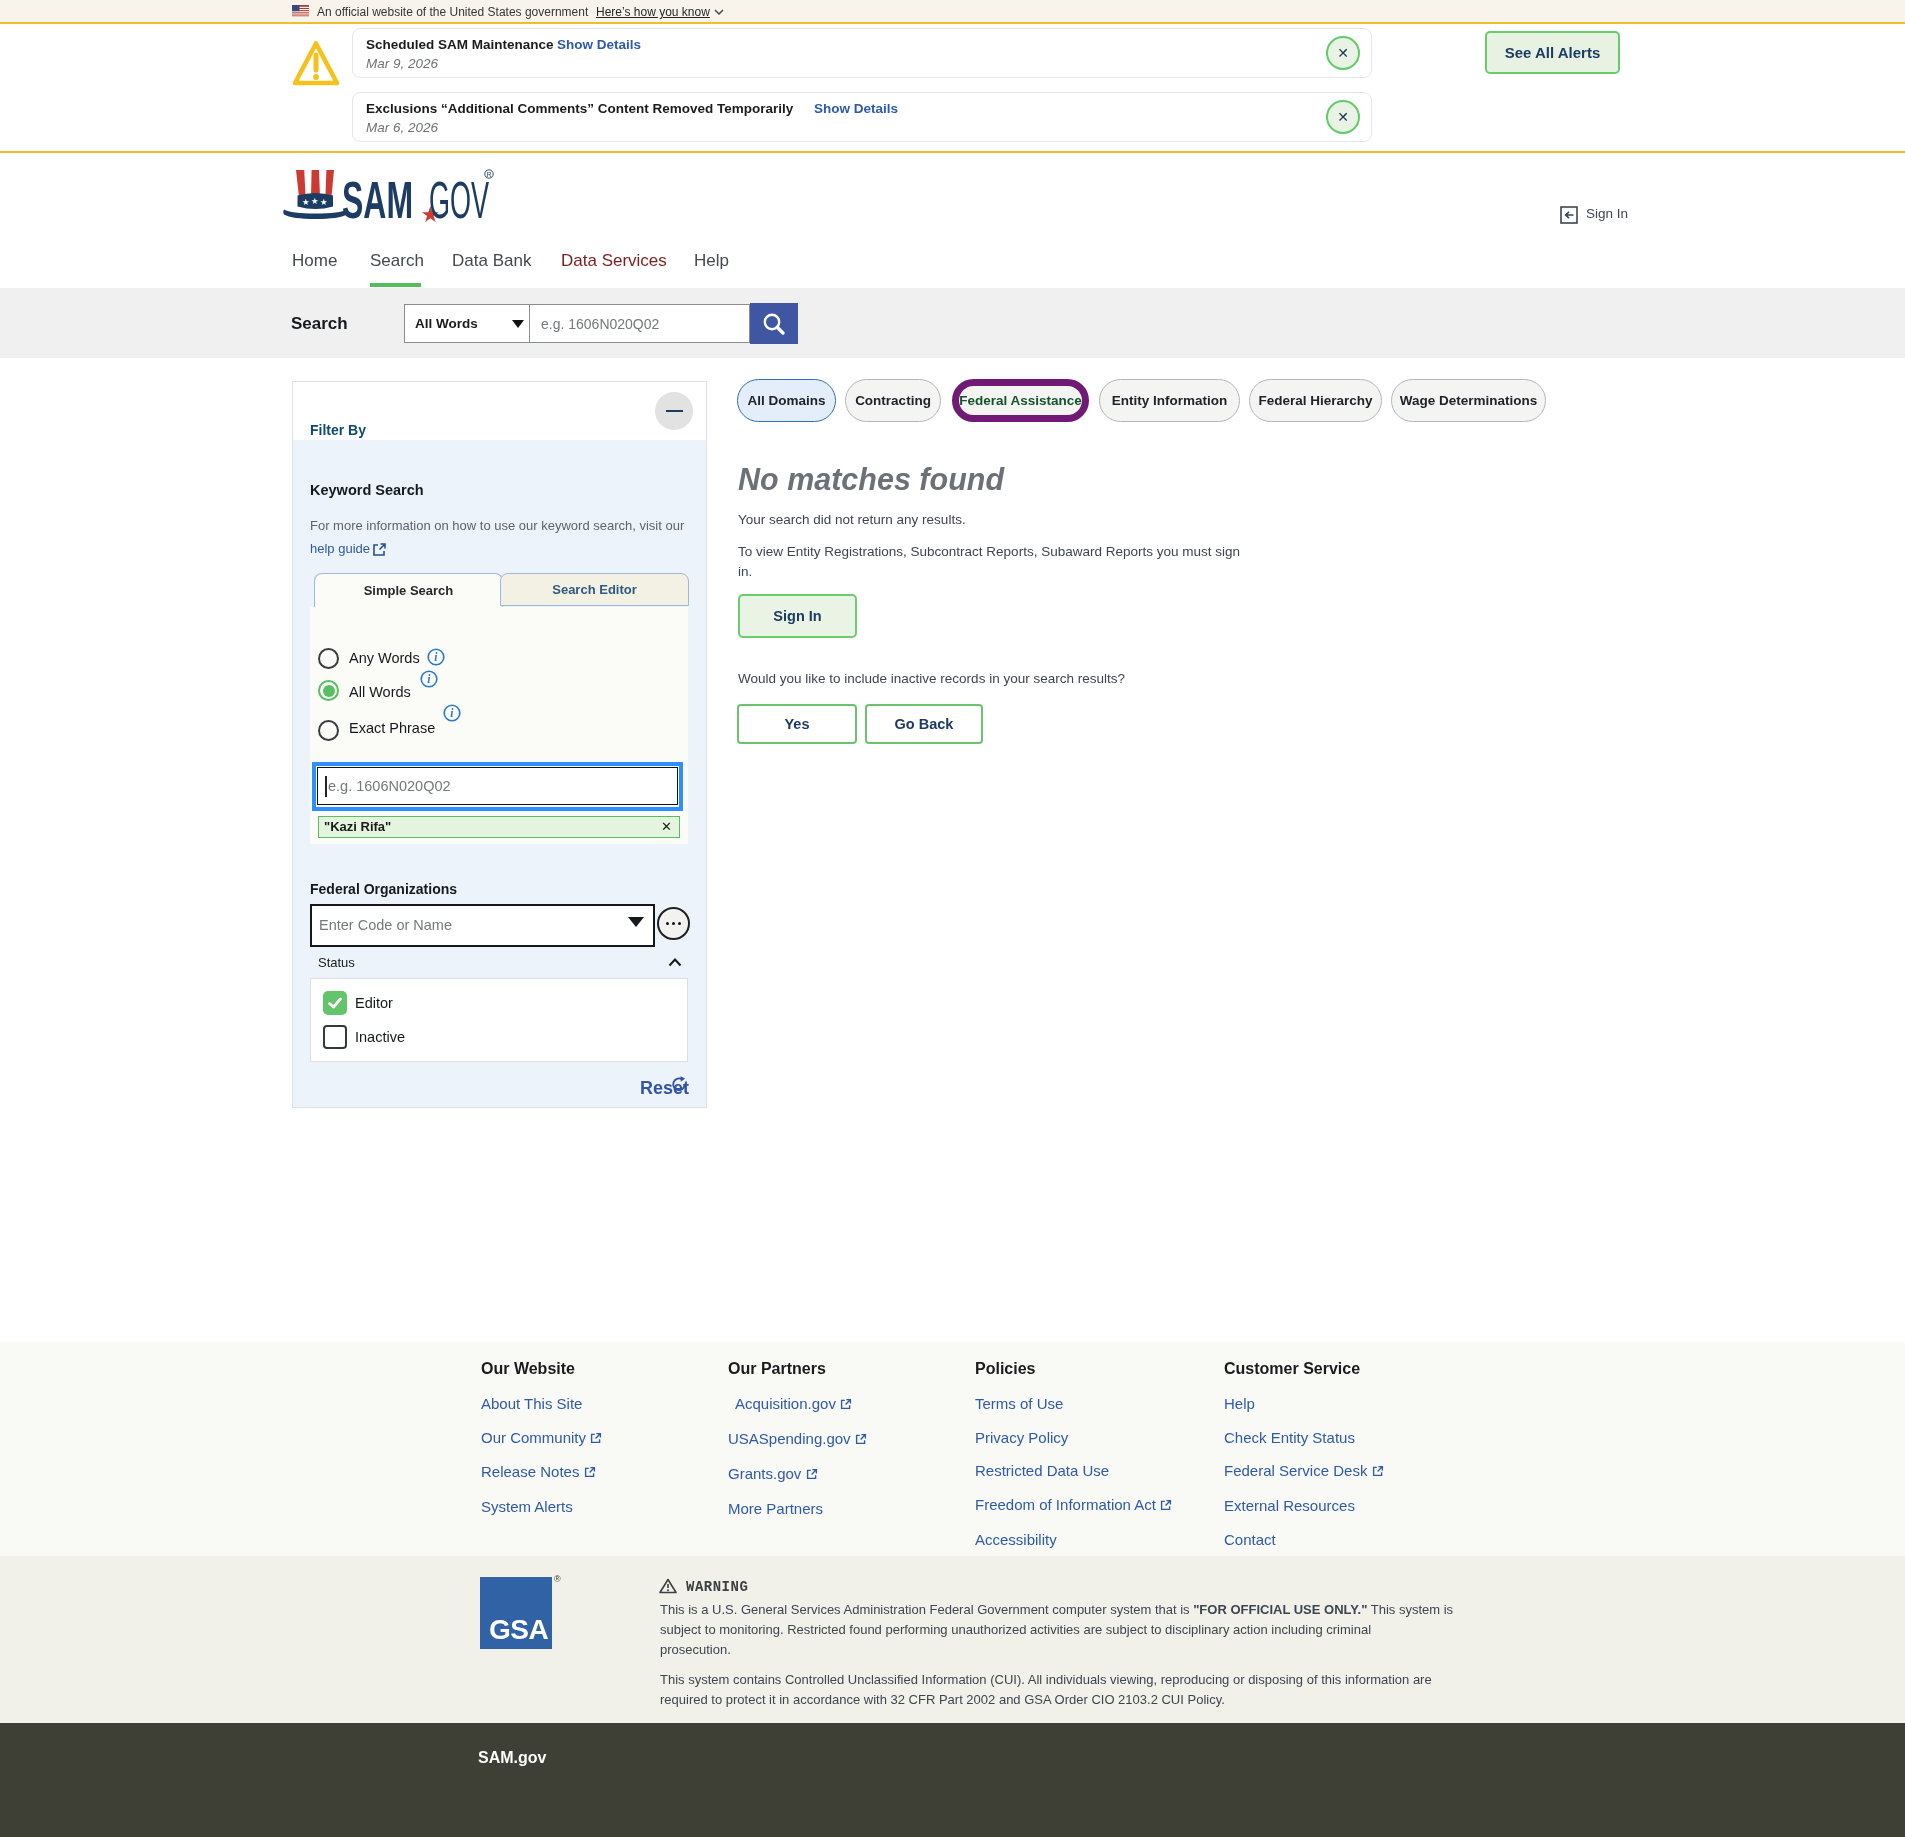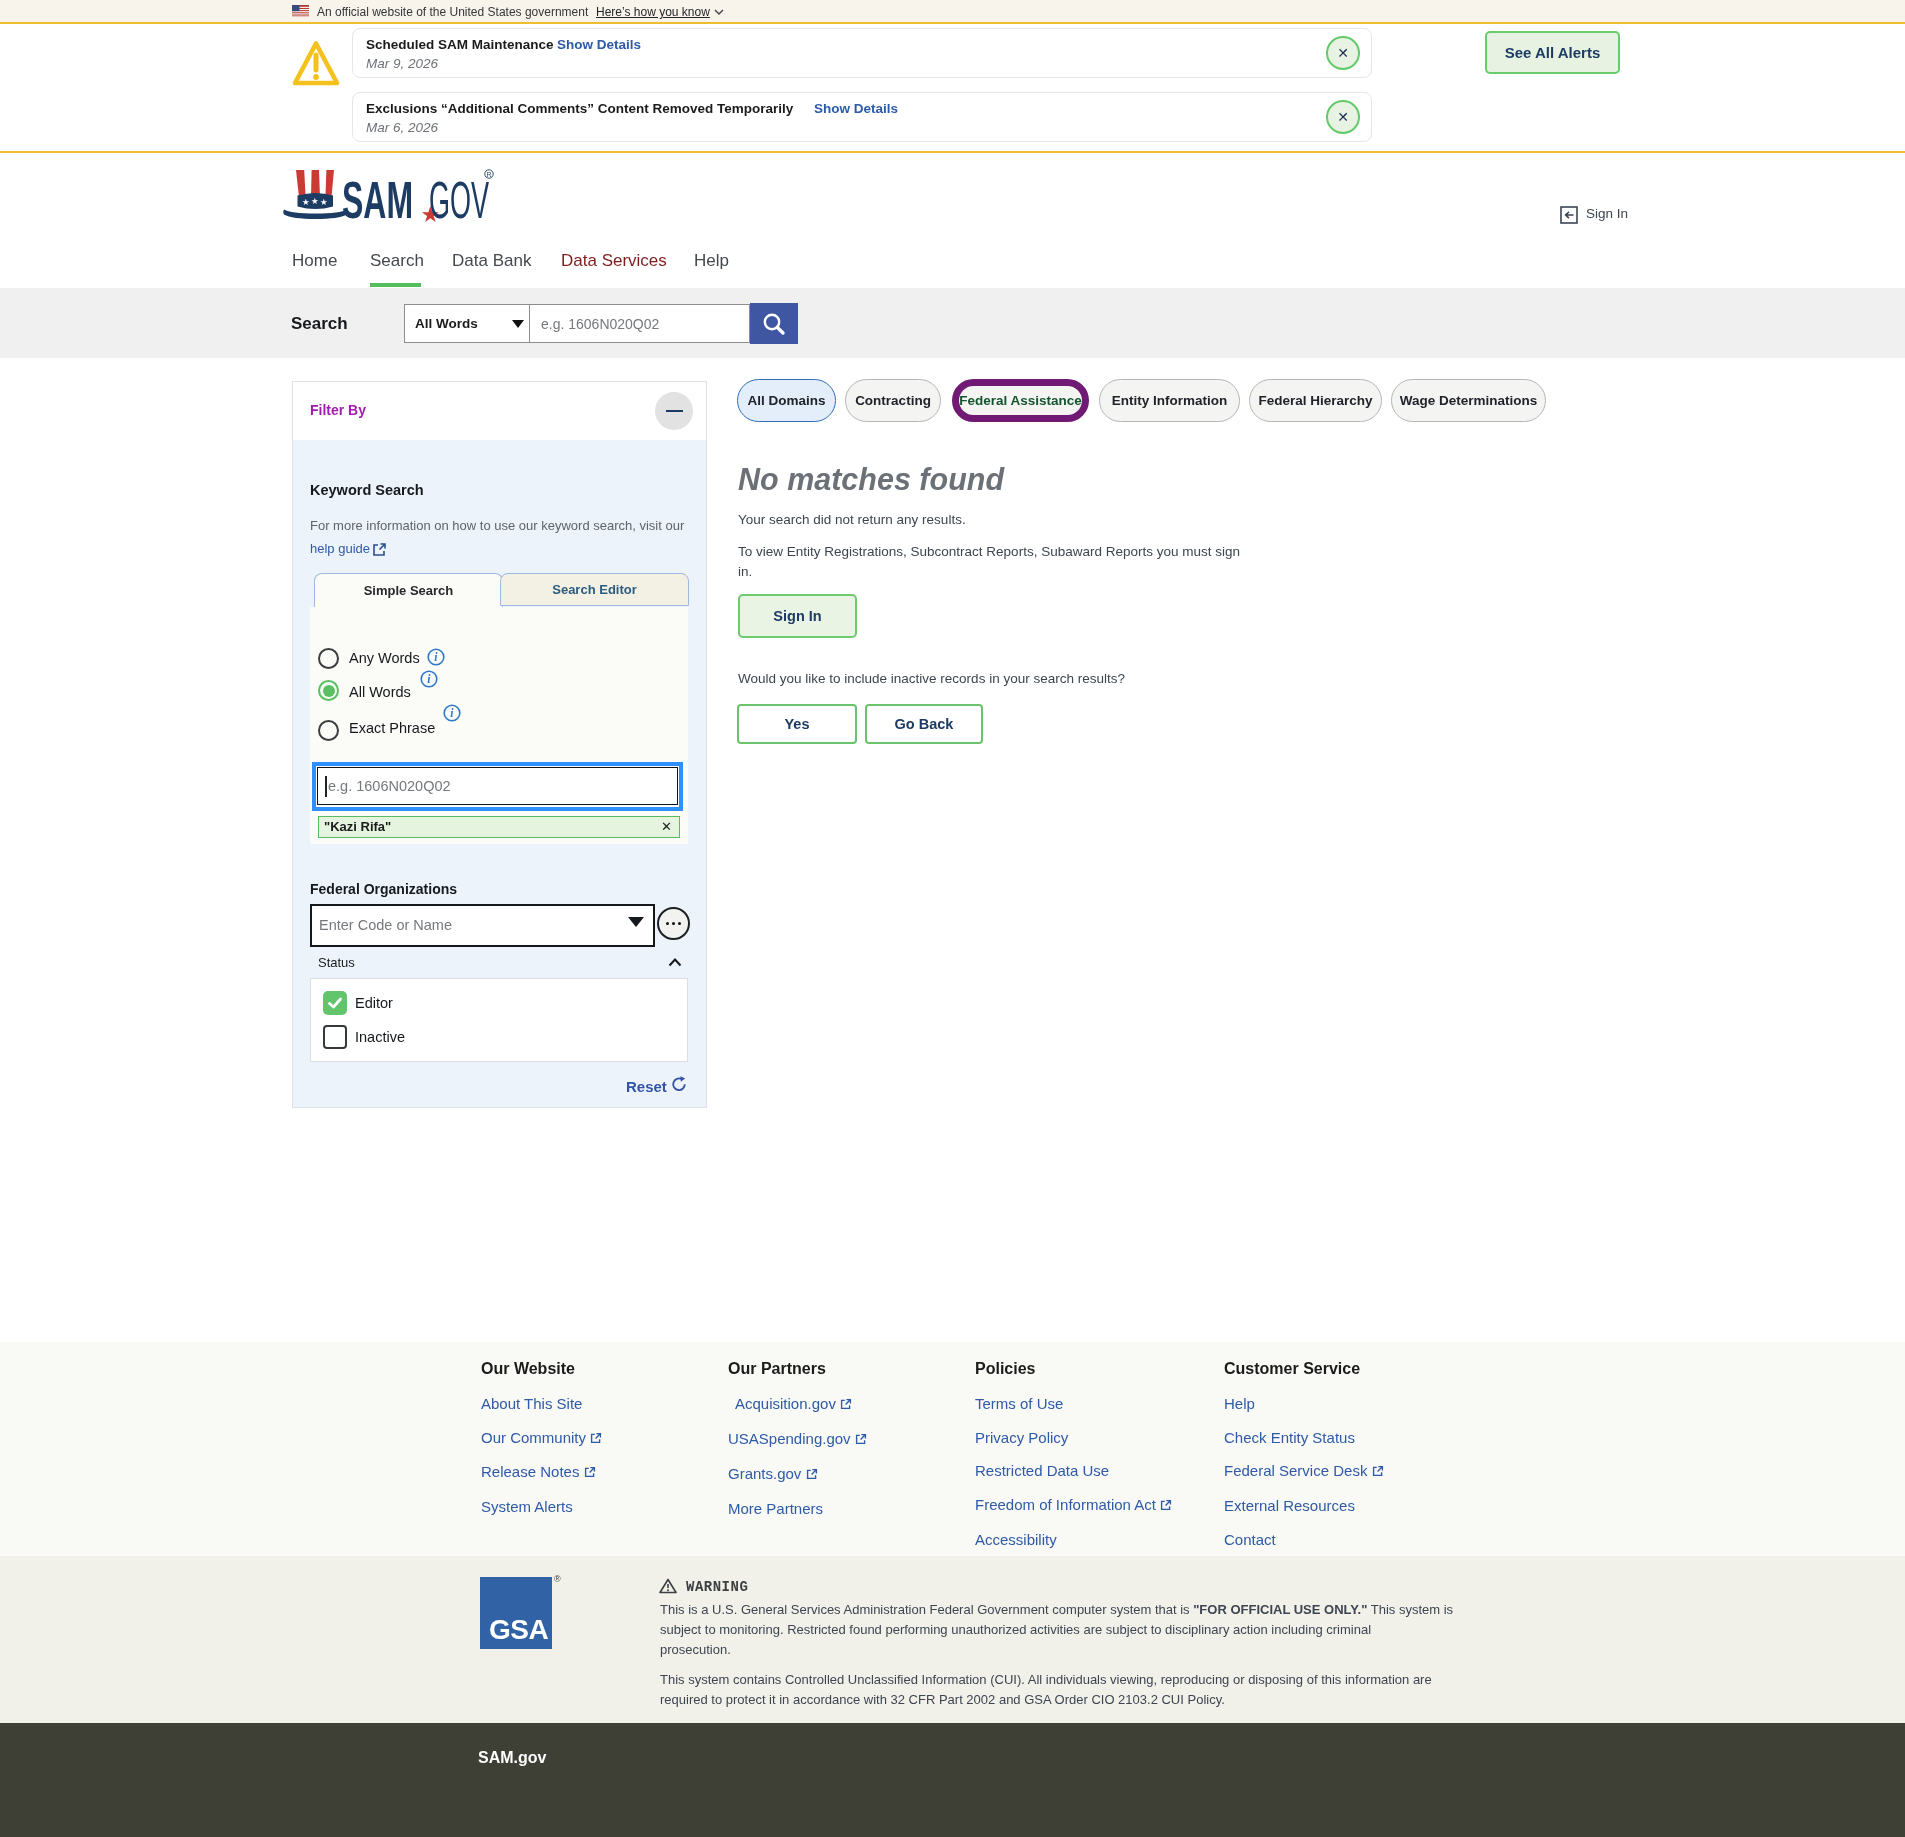--- a/index.html
+++ b/index.html
@@ -95,21 +95,21 @@
   <div class="abs" style="left:530px;top:304px;width:220px;height:39px;background:#fff;border:1px solid #8a8e92;border-left:none;"></div>
   <div class="abs" style="left:541px;top:316px;font-size:14px;color:#75797d;">e.g. 1606N020Q02</div>
   <div class="abs" style="left:750px;top:303px;width:48px;height:41px;background:#3f57a2;"></div>
   <svg class="abs" style="left:761px;top:311px;" width="26" height="26" viewBox="0 0 26 26">
     <circle cx="11" cy="11" r="7.2" fill="none" stroke="#fff" stroke-width="2.4"></circle>
     <path d="M16.2 16.2 L22 22" stroke="#fff" stroke-width="3.4" stroke-linecap="round"></path>
   </svg>
 
   <div class="abs" style="left:292px;top:381px;width:415px;height:727px;background:#fff;border:1px solid #dfe1e2;"></div>
   <div class="abs" style="left:293px;top:440px;width:413px;height:667px;background:#ecf3fa;"></div>
-  <div class="abs bold" style="left:310px;top:402px;font-size:14px;color:#a21caf;">Filter By</div>
+  <div class="abs bold" style="left:310px;top:422px;font-size:14px;color:#0c4a6e;">Filter By</div>
   <div class="abs flex" style="left:655px;top:392px;width:38px;height:38px;border-radius:50%;background:#e2e2e2;justify-content:center;">
     <div style="width:17px;height:2.6px;background:#1f3a61;"></div>
   </div>
 
   <div class="abs bold" style="left:310px;top:482px;font-size:14.5px;color:#16191d;">Keyword Search</div>
   <div class="abs" style="left:310px;top:518px;font-size:13px;color:#5d646d;">For more information on how to use our keyword search, visit our</div>
   <div class="abs" style="left:310px;top:541px;font-size:13px;color:#2e5aa8;">help guide</div>
   <svg class="abs" style="left:372px;top:542px;" width="15" height="15" viewBox="0 0 15 15">
     <path d="M6 3 L2 3 L2 13 L12 13 L12 9" fill="none" stroke="#2a4f8e" stroke-width="1.6"></path>
     <path d="M8.5 2 L13 2 L13 6.5 M13 2 L7.5 7.5" fill="none" stroke="#2a4f8e" stroke-width="1.6"></path>
@@ -168,21 +168,21 @@
 
   <div class="abs" style="left:309.5px;top:978px;width:378px;height:84px;background:#fff;border:1px solid #dcdfe1;"></div>
   <div class="abs" style="left:323px;top:991px;width:24px;height:24px;background:#62c56b;border-radius:5px;"></div>
   <svg class="abs" style="left:326px;top:994px;" width="18" height="18" viewBox="0 0 18 18">
       <path d="M3.5 9.5 L7.5 13 L14.5 5" fill="none" stroke="#fff" stroke-width="2.8" stroke-linecap="round" stroke-linejoin="round"></path>
     </svg>
   <div class="abs" style="left:355px;top:995px;font-size:14.5px;color:#16191d;">Editor</div>
   <div class="abs" style="left:323px;top:1025px;width:24px;height:24px;background:#fff;border:2.5px solid #35383b;border-radius:4px;"></div>
   <div class="abs" style="left:355px;top:1029px;font-size:14.5px;color:#16191d;">Inactive</div>
 
-  <div class="abs bold" style="left:626px;top:1078px;font-size:15px;color:#3353a8;">Reset</div>
+  <div class="abs bold" style="left:640px;top:1078px;font-size:18px;color:#3353a8;">Reset</div>
   <svg class="abs" style="left:671px;top:1076px;" width="16" height="16" viewBox="0 0 16 16">
     <path d="M10.8 3.2 A5.8 5.8 0 1 0 13.8 8.3" fill="none" stroke="#3353a8" stroke-width="1.8"></path>
     <path d="M9.4 0.2 L14.2 2.6 L9.8 5.8 Z" fill="#3353a8"></path>
   </svg>
 
   <div class="abs flex bold" style="left:737px;top:379px;width:99px;height:43px;background:#e4eefa;border:1.5px solid #2e6fb8;border-radius:22px;justify-content:center;font-size:13.5px;color:#20232a;">All Domains</div>
   <div class="abs flex bold" style="left:845px;top:379px;width:96px;height:43px;background:#f4f4f2;border:1px solid #b4b6b8;border-radius:22px;justify-content:center;font-size:13.5px;color:#20232a;">Contracting</div>
   <div class="abs flex bold" style="left:952px;top:379px;width:137px;height:43px;background:#f4f4f2;border:7px solid #701a75;border-radius:22px;justify-content:center;font-size:13.5px;color:#14532d;">Federal Assistance</div>
   <div class="abs flex bold" style="left:1099px;top:379px;width:141px;height:43px;background:#f4f4f2;border:1px solid #b4b6b8;border-radius:22px;justify-content:center;font-size:13.5px;color:#20232a;">Entity Information</div>
   <div class="abs flex bold" style="left:1249px;top:379px;width:133px;height:43px;background:#f4f4f2;border:1px solid #b4b6b8;border-radius:22px;justify-content:center;font-size:13.5px;color:#20232a;">Federal Hierarchy</div>

